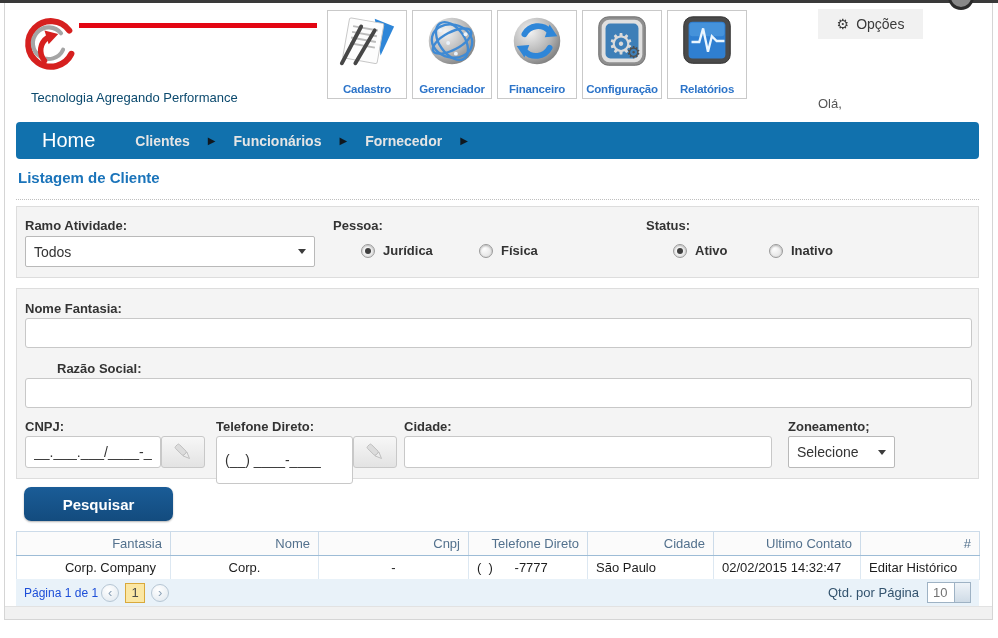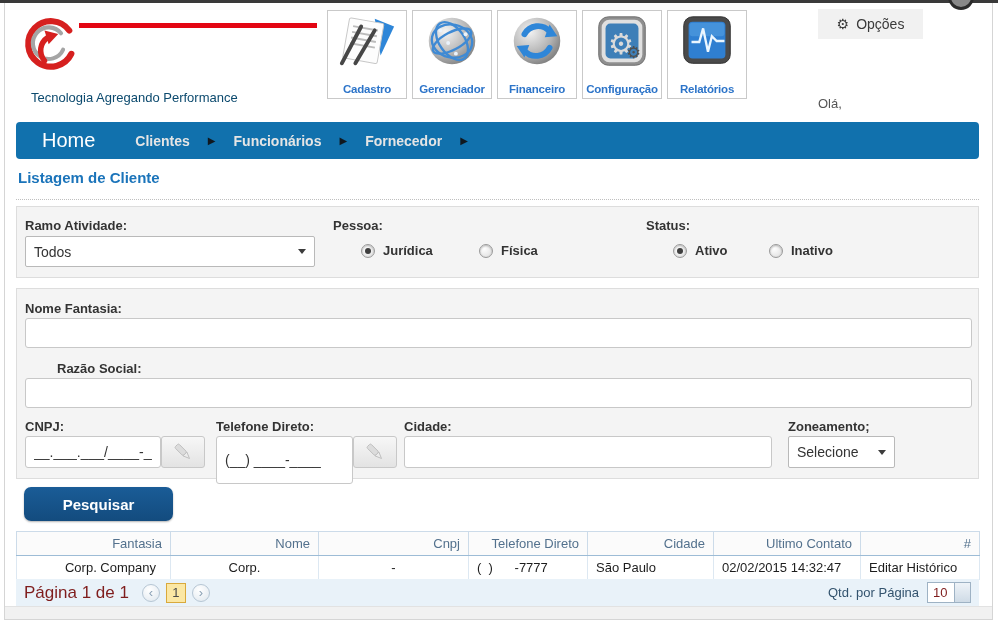--- a/index.html
+++ b/index.html
@@ -70,30 +70,30 @@
     text-align:right; padding:2px 8px; border:1px solid #ccdbe9; border-bottom:1px solid #9dbcd6;}
   .grid td { height:24px; background:#fff; color:#1d1d1d; font-size:13px; padding:2px 8px;
     border:1px solid #dde8f2; white-space:pre; overflow:hidden;}
   .grid td.c-right { text-align:right; padding-right:14px; }
   .grid td.c-center { text-align:center; }
   .link-cell { cursor:pointer; }
 
   
   .pager { position:absolute; left:11px; top:576px; width:963px; height:27px; background:#e9f2f9;
     display:flex; align-items:center; padding:0 8px; }
-  .pager-label { font-size:17px; color:#7f1d1d; margin-right:10px; }
+  .pager-label { font-size:12px; color:#1d4ed8; }
   .pg-circle { width:18px; height:18px; border-radius:50%; border:1px solid #b6c6d4;
     background:radial-gradient(circle at 40% 30%, #ffffff, #dfe7ee); color:#8aa0b5; font-size:13px;
     display:flex; align-items:center; justify-content:center; margin:0 3px; cursor:pointer; line-height:1;}
   .pg-current { width:20px; height:20px; border:1px solid #d9a93c; background:#fbe7a4; color:#4a4a4a;
     font-size:13px; display:flex; align-items:center; justify-content:center; margin:0 3px; cursor:pointer;}
   .pager-right { margin-left:auto; display:flex; align-items:center; gap:8px; }
   .qtd-label { font-size:13px; color:#33536e; }
   .qtd-select { width:44px; height:21px; border:1px solid #9eb2c4; background:#fff; display:flex; cursor:pointer;}
-  .qtd-value { flex:1; font-size:13px; color:#7f1d1d; display:flex; align-items:center; padding-left:5px;}
+  .qtd-value { flex:1; font-size:13px; color:#737373; display:flex; align-items:center; padding-left:5px;}
   .qtd-btn { width:16px; background:linear-gradient(#eef3f8,#cfdbe6); border-left:1px solid #9eb2c4;
     display:flex; align-items:center; justify-content:center;}
   .qtd-btn .caret { width:0; height:0; border-left:4px solid transparent; border-right:4px solid transparent;
     border-top:5px solid #5a7astatic; border-top-color:#5a7489; }
   .footer-strip { position:absolute; left:0px; top:603px; width:987px; height:13px; background:#f1f1f1;
     border-top:1px solid #e2e2e2; }
 </style>
 </head>
 <body>
 

